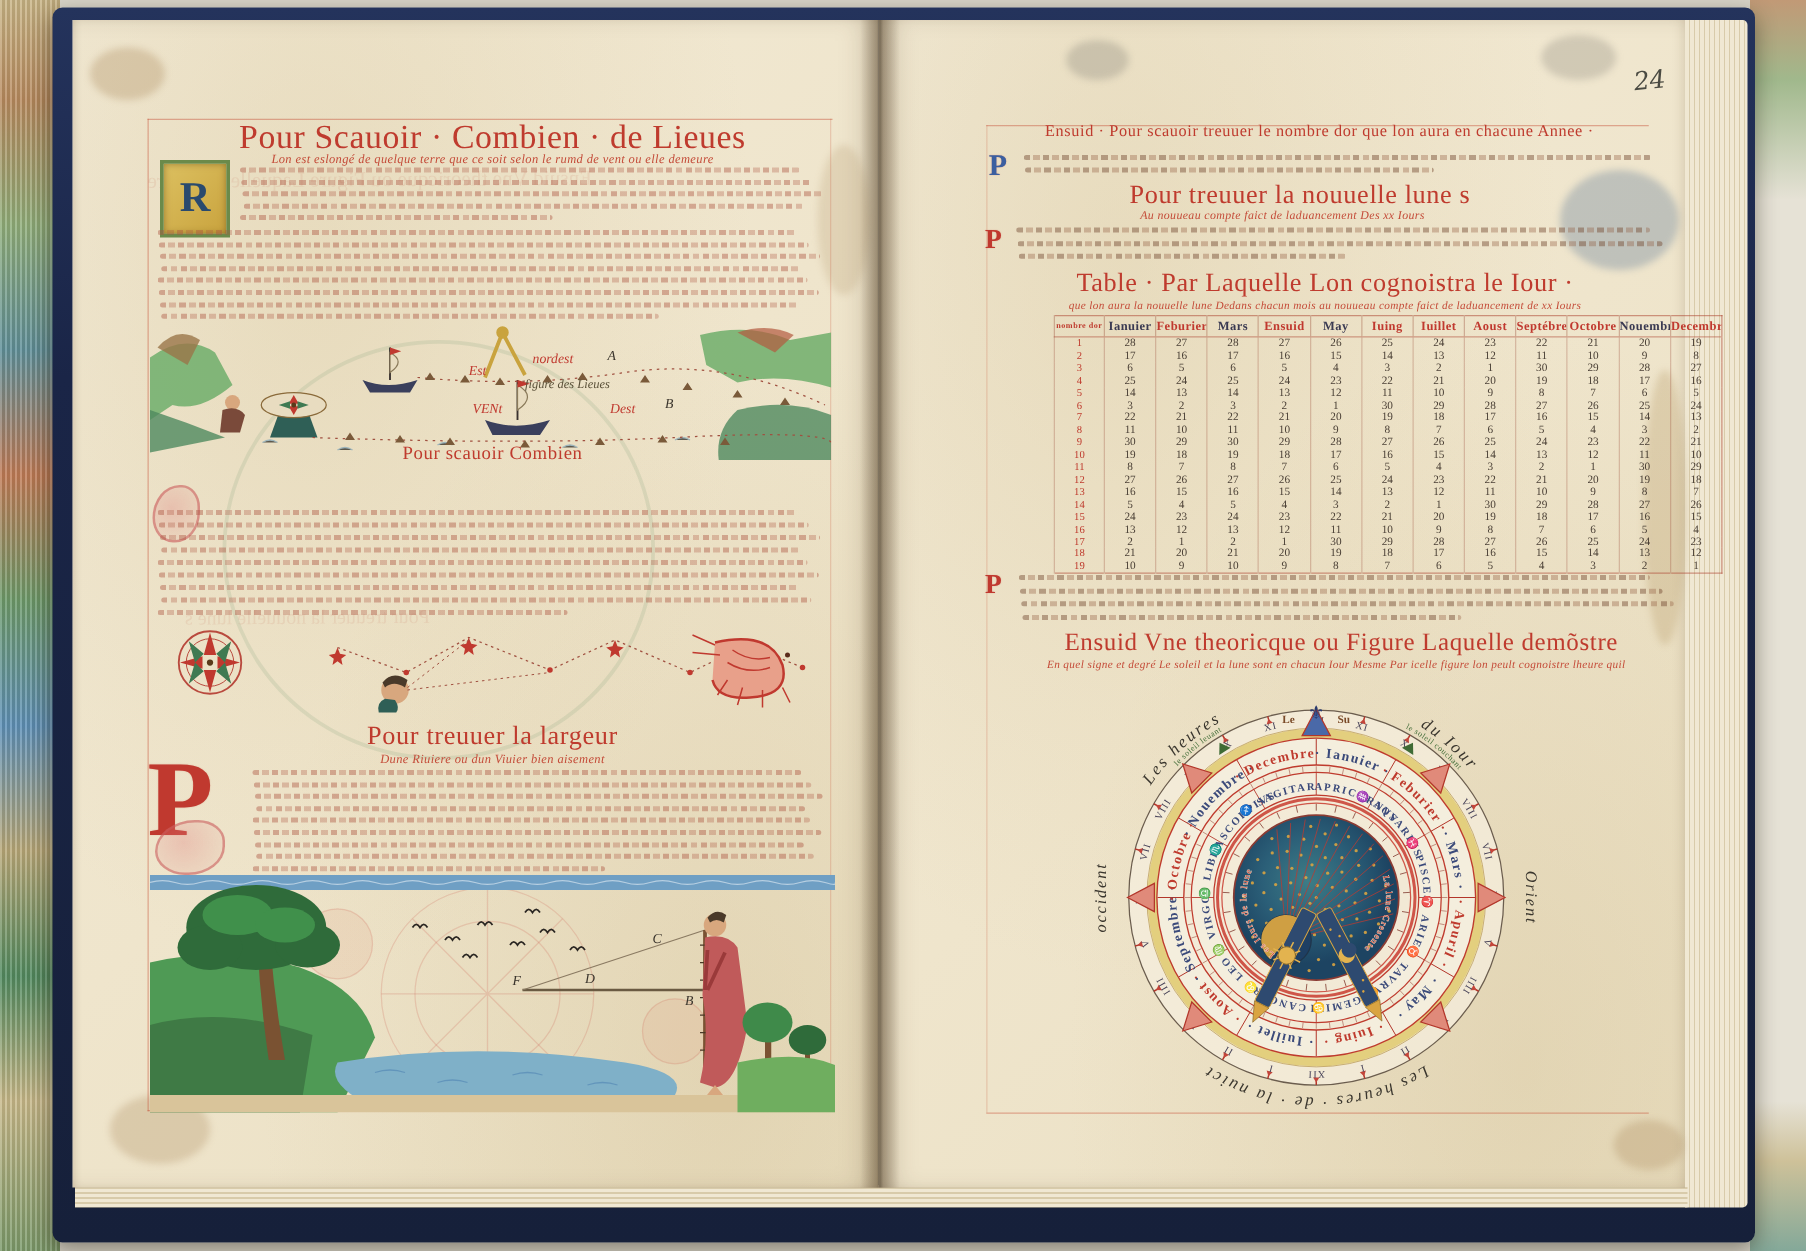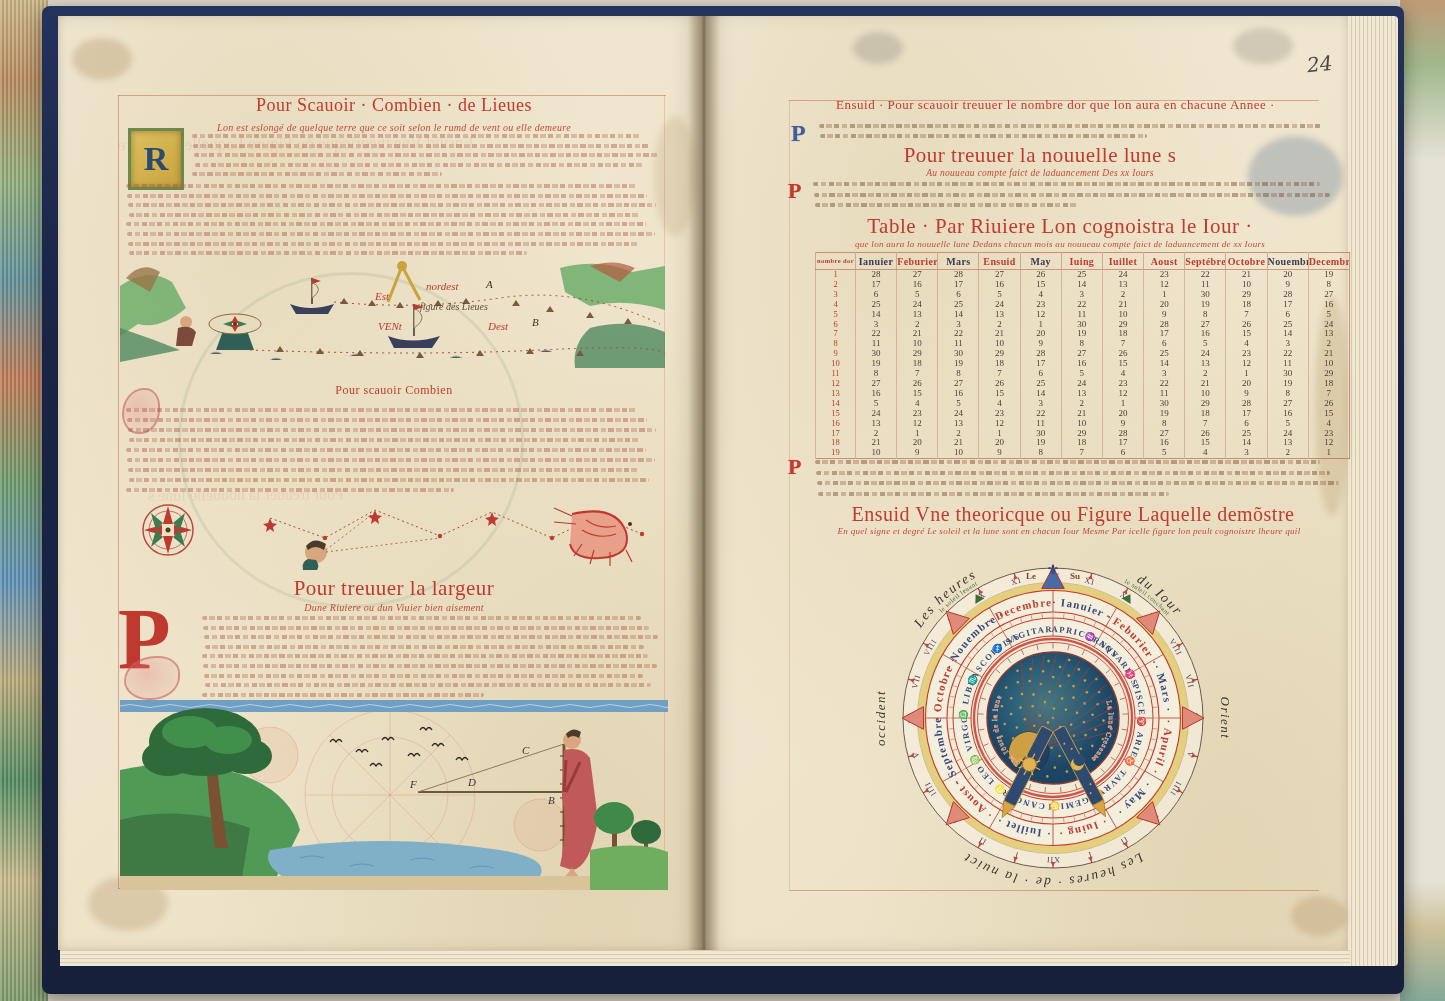--- a/index.html
+++ b/index.html
@@ -51,21 +51,21 @@
   
   .init-frame{display:flex;align-items:center;justify-content:center;
     background:linear-gradient(135deg,#dcc060,#c9a33e);border:3px solid #6b8a4a;
     box-shadow:inset 0 0 6px rgba(90,60,10,.5);color:#2a4a6e;font-weight:bold;}
   .init-red{color:#c0392f;font-weight:bold;text-shadow:0 0 1px rgba(192,57,47,.4);}
   .flourish{border:2px solid rgba(200,90,90,.55);border-radius:60% 40% 55% 45%;
     background:radial-gradient(circle at 40% 40%,rgba(225,130,130,.35),rgba(225,130,130,.05));}
 
   
   table.lunar{border-collapse:collapse;table-layout:fixed;width:535px;
-    border:1px solid rgba(175,75,55,.55);font-family:"Liberation Serif",serif;}
+    border:1px solid rgba(175,75,55,.55);font-family:"Liberation Serif",serif;margin-left:28px;}
   table.lunar th{font-size:10px;font-weight:bold;letter-spacing:.4px;padding:0;height:16px;
     border-left:1px solid rgba(150,70,50,.35);border-bottom:1px solid rgba(175,75,55,.5);white-space:nowrap;overflow:hidden;}
   table.lunar th.th-gold{font-size:6.5px;color:#bf3b2e;line-height:1.05;white-space:normal;}
   table.lunar td{font-size:9px;color:#4b4036;text-align:center;padding:0;height:9.9px;line-height:9.9px;
     border-left:1px solid rgba(150,70,50,.28);}
   table.lunar td.gold-num{color:#bf3b2e;font-size:8.5px;}
   table.lunar col.c0{width:40px;}
 
   
   .vMonth{font-family:"Liberation Serif",serif;font-size:11px;font-weight:600;letter-spacing:1.2px;}
@@ -107,21 +107,21 @@
 
     <div class="abs stain" style="left:14px;top:22px;width:60px;height:42px;background:rgba(150,110,60,.25)"></div>
     <div class="abs stain" style="left:30px;top:860px;width:80px;height:55px;background:rgba(150,110,60,.22)"></div>
     <div class="abs stain" style="left:596px;top:100px;width:42px;height:120px;background:rgba(160,130,80,.18)"></div>
 
     <div class="abs rule" style="left:60px;top:79px;width:548px;height:1px"></div>
     <div class="abs rule" style="left:60px;top:79px;width:1px;height:794px"></div>
     <div class="abs rule faint" style="left:606px;top:79px;width:1px;height:794px"></div>
     <div class="abs rule" style="left:60px;top:872px;width:548px;height:1px"></div>
 
-    <div class="abs h-red" style="left:62px;top:80px;width:548px;font-size:18px">Pour Scauoir · Combien · de Lieues</div>
+    <div class="abs h-red" style="left:62px;top:80px;width:548px;font-size:27px">Pour Scauoir · Combien · de Lieues</div>
     <div class="abs h-sub" style="left:62px;top:106px;width:548px;font-size:10px">Lon est eslongé de quelque terre que ce soit selon le rumd de vent ou elle demeure</div>
     <div class="abs init-frame" style="left:70px;top:112px;width:50px;height:56px;font-size:34px">R</div>
     <div class="abs ms-block" style="left:134px;top:118px;width:472px">
         <div class="ms-line" style="margin-bottom: 5.6px; width: 95%; margin-left: 0px;"></div>
         <div class="ms-line" style="margin-bottom: 5.6px; width: 96.6%; margin-left: 1px;"></div>
         <div class="ms-line" style="margin-bottom: 5.6px; width: 98.2%; margin-left: 2px;"></div>
         <div class="ms-line" style="margin-bottom: 5.6px; width: 95%; margin-left: 3px;"></div>
         <div class="ms-line" style="margin-bottom: 5.6px; width: 53%; margin-left: 0px;"></div>
       </div>
     <div class="abs ms-block" style="left:68px;top:168px;width:538px">
@@ -194,21 +194,21 @@
         <text x="255" y="42" class="lblRed">Est</text>
         <text x="306" y="32" class="lblRed">nordest</text>
         <text x="366" y="30" class="lblLetter">A</text>
         <text x="300" y="52" class="lblInk">figure des Lieues</text>
         <text x="258" y="72" class="lblRed">VENt</text>
         <text x="368" y="72" class="lblRed">Dest</text>
         <text x="412" y="68" class="lblLetter">B</text>
       </svg>
     </div>
 
-    <div class="abs h-red" style="left:62px;top:368px;width:548px;font-size:12px">Pour scauoir Combien</div>
+    <div class="abs h-red" style="left:62px;top:340px;width:548px;font-size:15px">Pour scauoir Combien</div>
     <div class="abs flourish" style="left:64px;top:372px;width:34px;height:42px"></div>
     <div class="abs ms-block" style="left:68px;top:392px;width:538px">
         <div class="ms-line" style="margin-bottom: 6px; width: 95%; margin-left: 0px;"></div>
         <div class="ms-line" style="margin-bottom: 6px; width: 96.6%; margin-left: 1px;"></div>
         <div class="ms-line" style="margin-bottom: 6px; width: 98.2%; margin-left: 2px;"></div>
         <div class="ms-line" style="margin-bottom: 6px; width: 95%; margin-left: 3px;"></div>
         <div class="ms-line" style="margin-bottom: 6px; width: 96.6%; margin-left: 0px;"></div>
         <div class="ms-line" style="margin-bottom: 6px; width: 98.2%; margin-left: 1px;"></div>
         <div class="ms-line" style="margin-bottom: 6px; width: 95%; margin-left: 2px;"></div>
         <div class="ms-line" style="margin-bottom: 6px; width: 96.6%; margin-left: 3px;"></div>
@@ -360,29 +360,29 @@
     <div class="abs pagenum" style="left:604px;top:36px">24</div>
 
     <div class="abs h-red" style="left:60px;top:82px;width:585px;font-size:13px">Ensuid · Pour scauoir treuuer le nombre dor que lon aura en chacune Annee ·</div>
     <div class="abs init-red" style="left:88px;top:104px;font-size:24px;color:#3b5fa0">P</div>
     <div class="abs ms-block" style="left:116px;top:108px;width:528px">
         <div class="ms-line" style="margin-bottom: 6px; width: 95%; margin-left: 0px;"></div>
         <div class="ms-line" style="margin-bottom: 6px; width: 62%; margin-left: 1px;"></div>
       </div>
 
     <div class="abs h-red" style="left:57px;top:129px;width:560px;font-size:21px">Pour treuuer la nouuelle lune s</div>
-    <div class="abs h-sub" style="left:57px;top:152px;width:560px;font-size:9.5px">Au nouueau compte faict de laduancement Des xx Iours</div>
+    <div class="abs h-sub" style="left:43px;top:152px;width:560px;font-size:9.5px">Au nouueau compte faict de laduancement Des xx Iours</div>
     <div class="abs init-red" style="left:85px;top:162px;font-size:22px">P</div>
     <div class="abs ms-block" style="left:110px;top:166px;width:534px">
         <div class="ms-line" style="margin-bottom: 6.5px; width: 95%; margin-left: 0px;"></div>
         <div class="ms-line" style="margin-bottom: 6.5px; width: 96.6%; margin-left: 1px;"></div>
         <div class="ms-line" style="margin-bottom: 6.5px; width: 49%; margin-left: 2px;"></div>
       </div>
 
-    <div class="abs h-red" style="left:57px;top:200px;width:600px;font-size:21px">Table · Par Riuiere Lon cognoistra le Iour ·</div>
+    <div class="abs h-red" style="left:57px;top:200px;width:600px;font-size:21px">Table · Par Laquelle Lon cognoistra le Iour ·</div>
     <div class="abs h-sub" style="left:57px;top:223px;width:600px;font-size:9px">que lon aura la nouuelle lune Dedans chacun mois au nouueau compte faict de laduancement de xx Iours</div>
     <table class="lunar abs" style="left:112px;top:236px" id="lunar-table">
       <colgroup>
           <col class="c0">
         </colgroup>
       <thead>
           <tr>
             <th class="th-gold">nombre dor</th>
             <th style="color:#3a3a52">Ianuier</th>
             <th style="color:#c0392f">Feburier</th>

